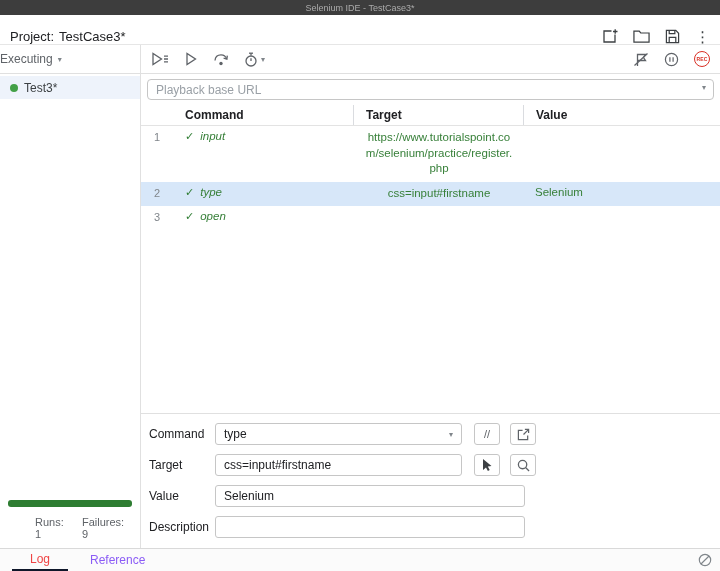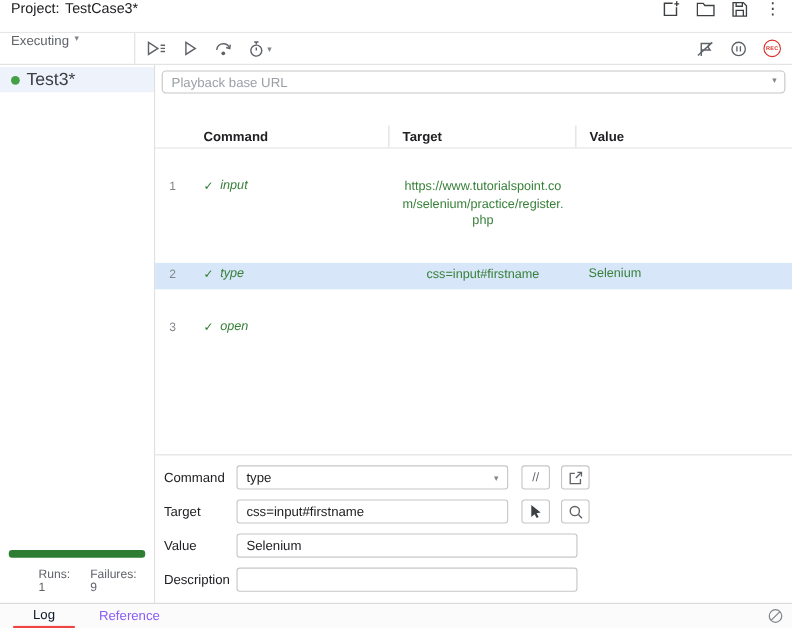--- a/index.html
+++ b/index.html
@@ -3,46 +3,46 @@
 <meta charset="utf-8">
 <style>
   * { margin:0; padding:0; box-sizing:border-box; }
   body { font-family: "Liberation Sans", sans-serif; background:#e8e8e8; }
   .window { width:720px; height:571px; background:#fff; display:flex; flex-direction:column; overflow:hidden; position:relative; }
 
   
   .titlebar { height:15px; background:#3d3d3d; color:#ababab; font-size:9px; display:flex; align-items:center; justify-content:center; flex:0 0 auto; }
 
   
-  .project-row { height:30px; display:flex; align-items:flex-start; padding:0 10px; border-bottom:1px solid #e6e6e6; flex:0 0 auto; }
+  .project-row { height:30px; display:flex; align-items:flex-end; padding:0 10px; border-bottom:1px solid #e6e6e6; flex:0 0 auto; }
   .project-title { font-size:13px; color:#202124; display:flex; gap:5px; }
   .project-row .spacer { flex:1; }
   .header-icons { display:flex; align-items:center; gap:15px; }
   .icon-btn { display:flex; align-items:center; justify-content:center; cursor:default; }
   .kebab { font-size:15px; color:#3c4043; line-height:1; }
 
   
   .toolbar-row { height:29px; display:flex; border-bottom:1px solid #e0e0e0; flex:0 0 auto; }
-  .toolbar-left { width:123px; border-right:1px solid #e0e0e0; display:flex; align-items:flex-start; gap:5px; padding-left:10px; font-size:12px; color:#5f6368; }
+  .toolbar-left { width:141px; border-right:1px solid #e0e0e0; display:flex; align-items:center; gap:5px; font-size:12px; color:#5f6368; }
   .toolbar-main { flex:1; display:flex; align-items:center; padding:0 10px; gap:15px; }
   .toolbar-main .spacer { flex:1; }
   .caret { font-size:8px; color:#80868b; }
   .rec { width:16px; height:16px; border:1.5px solid #d93025; border-radius:50%; display:flex; align-items:center; justify-content:center; color:#d93025; font-size:5px; font-weight:bold; letter-spacing:.2px; }
   .tb-group { display:flex; align-items:center; gap:3px; }
 
   
   .content { flex:1; display:flex; min-height:0; }
   .sidebar { width:141px; border-right:1px solid #e0e0e0; display:flex; flex-direction:column; flex:0 0 auto; }
-  .test-item { height:23px; margin-top:2px; display:flex; align-items:center; gap:6px; padding-left:10px; background:#eef3fb; font-size:16px; color:#3c4043; }
+  .test-item { height:23px; margin-top:2px; display:flex; align-items:center; gap:6px; padding-left:10px; background:#eef3fb; font-size:12px; color:#3c4043; }
   .green-dot { width:8px; height:8px; border-radius:50%; background:#43a047; flex:0 0 auto; }
   .sidebar-bottom { margin-top:auto; padding:6px 8px 8px; }
   .progress { height:7px; border-radius:3px; background:#2e7d32; }
   .runs-line { display:flex; gap:10px; margin-top:9px; font-size:11px; color:#5f6368;margin-left:27px; }
 
-  .main { flex:1; display:flex; flex-direction:column; min-width:0;gap:24px; }
+  .main { flex:1; display:flex; flex-direction:column; min-width:0; }
 
   
   .playback-wrap { padding:5px 6px; }
   .playback { position:relative; }
   .playback-input { width:100%; height:21px; border:1px solid #c6c6c6; border-radius:4px; padding:0 20px 0 8px; font-size:12px; color:#202124; font-family:"Liberation Sans",sans-serif; }
   .playback-input::placeholder { color:#9aa0a6; }
   .playback-caret { position:absolute; right:8px; top:4px; }
 
   
   .grid-header { display:grid; grid-template-columns:32px 180px 170px 1fr; height:21px; align-items:center; border-bottom:1px solid #e3e3e3; font-size:12px; font-weight:bold; color:#202124; flex:0 0 auto; }
@@ -65,29 +65,32 @@
   .fselect { width:247px; height:22px; border:1px solid #c6c6c6; border-radius:3px; display:flex; align-items:center; justify-content:space-between; padding:0 8px; font-size:12px; color:#202124; background:#fff; }
   .finput { height:22px; border:1px solid #c6c6c6; border-radius:3px; padding:0 8px; font-size:12px; color:#202124; font-family:"Liberation Sans",sans-serif; background:#fff; }
   .finput.narrow { width:247px; }
   .finput.wide { width:310px; }
   .fbtn { width:26px; height:22px; border:1px solid #c6c6c6; border-radius:3px; background:#fff; display:flex; align-items:center; justify-content:center; font-size:11px; color:#5f6368; margin-left:8px; }
   .fbtn + .fbtn { margin-left:6px; }
 
   
   .footer { height:23px; border-top:1px solid #d9d9d9; background:#fbfbfb; display:flex; align-items:center; padding:0 8px; flex:0 0 auto; }
   .tab { height:100%; display:flex; align-items:center; justify-content:center; font-size:12px; }
-  .tab-log { width:56px; margin-left:4px; color:#0f172a; border-bottom:2px solid #ef4444; }
+  .tab-log { width:56px; margin-left:4px; color:#ef4444; border-bottom:2px solid #0f172a; }
   .tab-ref { margin-left:18px; color:#8b5cf6; padding:0 4px; }
   .footer .spacer { flex:1; }
 </style>
 </head>
 <body>
 
 <div class="window">
 
+  <div class="titlebar">
+    <span>Selenium IDE - TestCase3*</span>
+  </div>
 
   <div class="project-row">
     <div class="project-title">
       <span>Project:</span>
       <span>TestCase3*</span>
     </div>
     <div class="spacer"></div>
     <div class="header-icons">
       <span class="icon-btn">
         <svg width="16" height="16" viewBox="0 0 16 16" fill="none" stroke="#3c4043" stroke-width="1.3">

